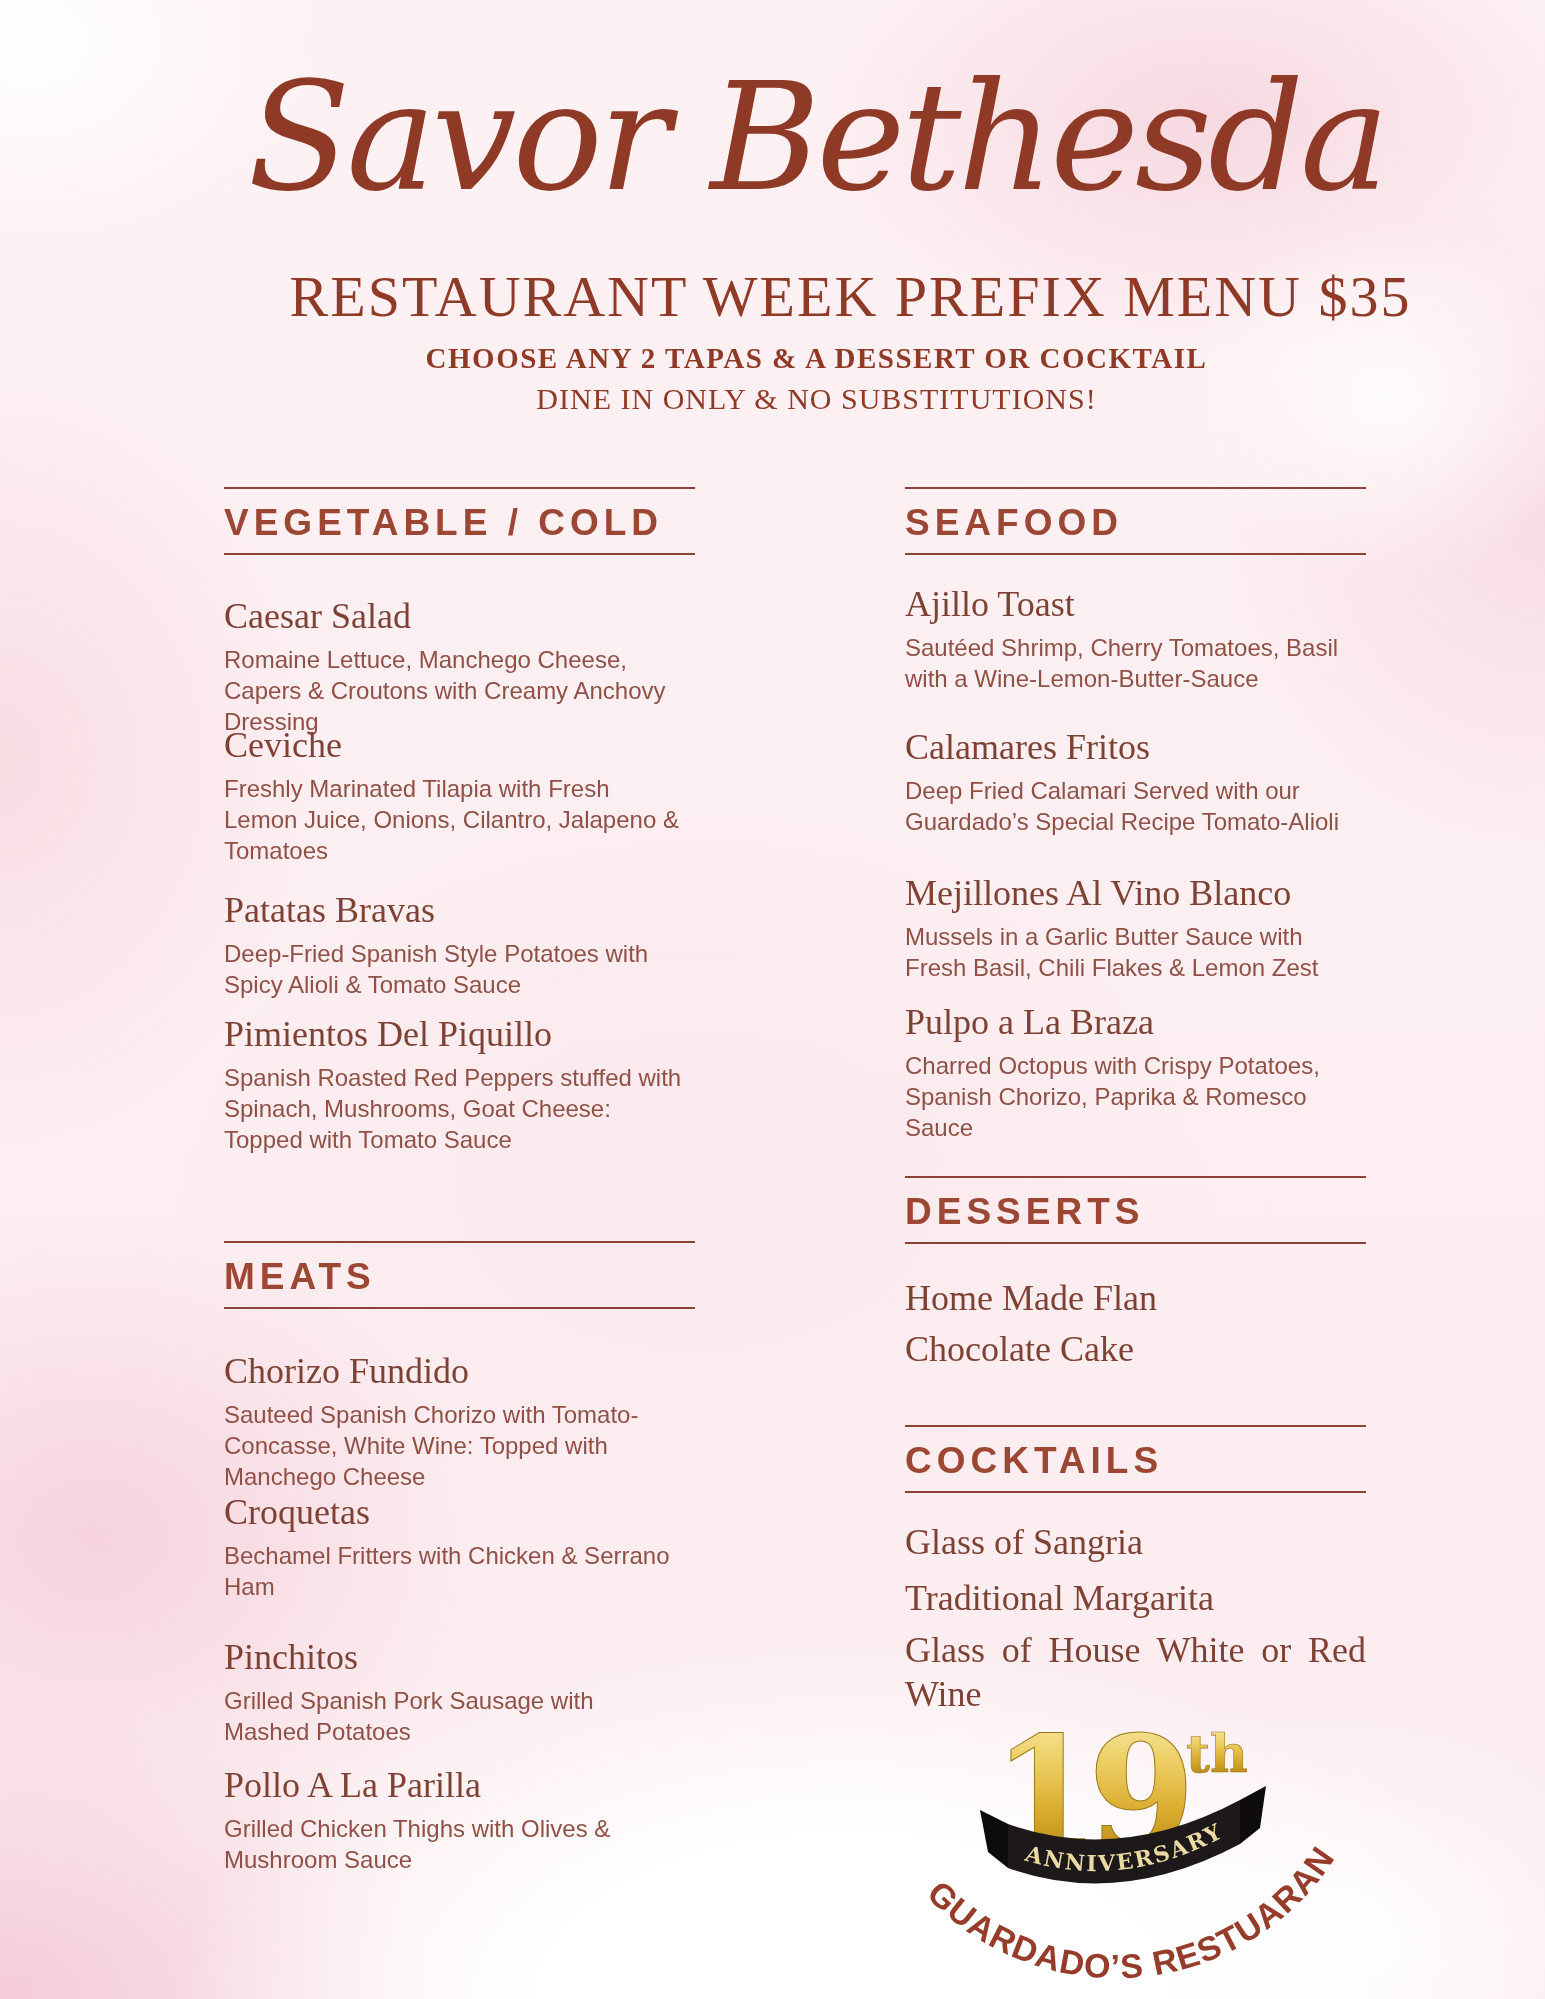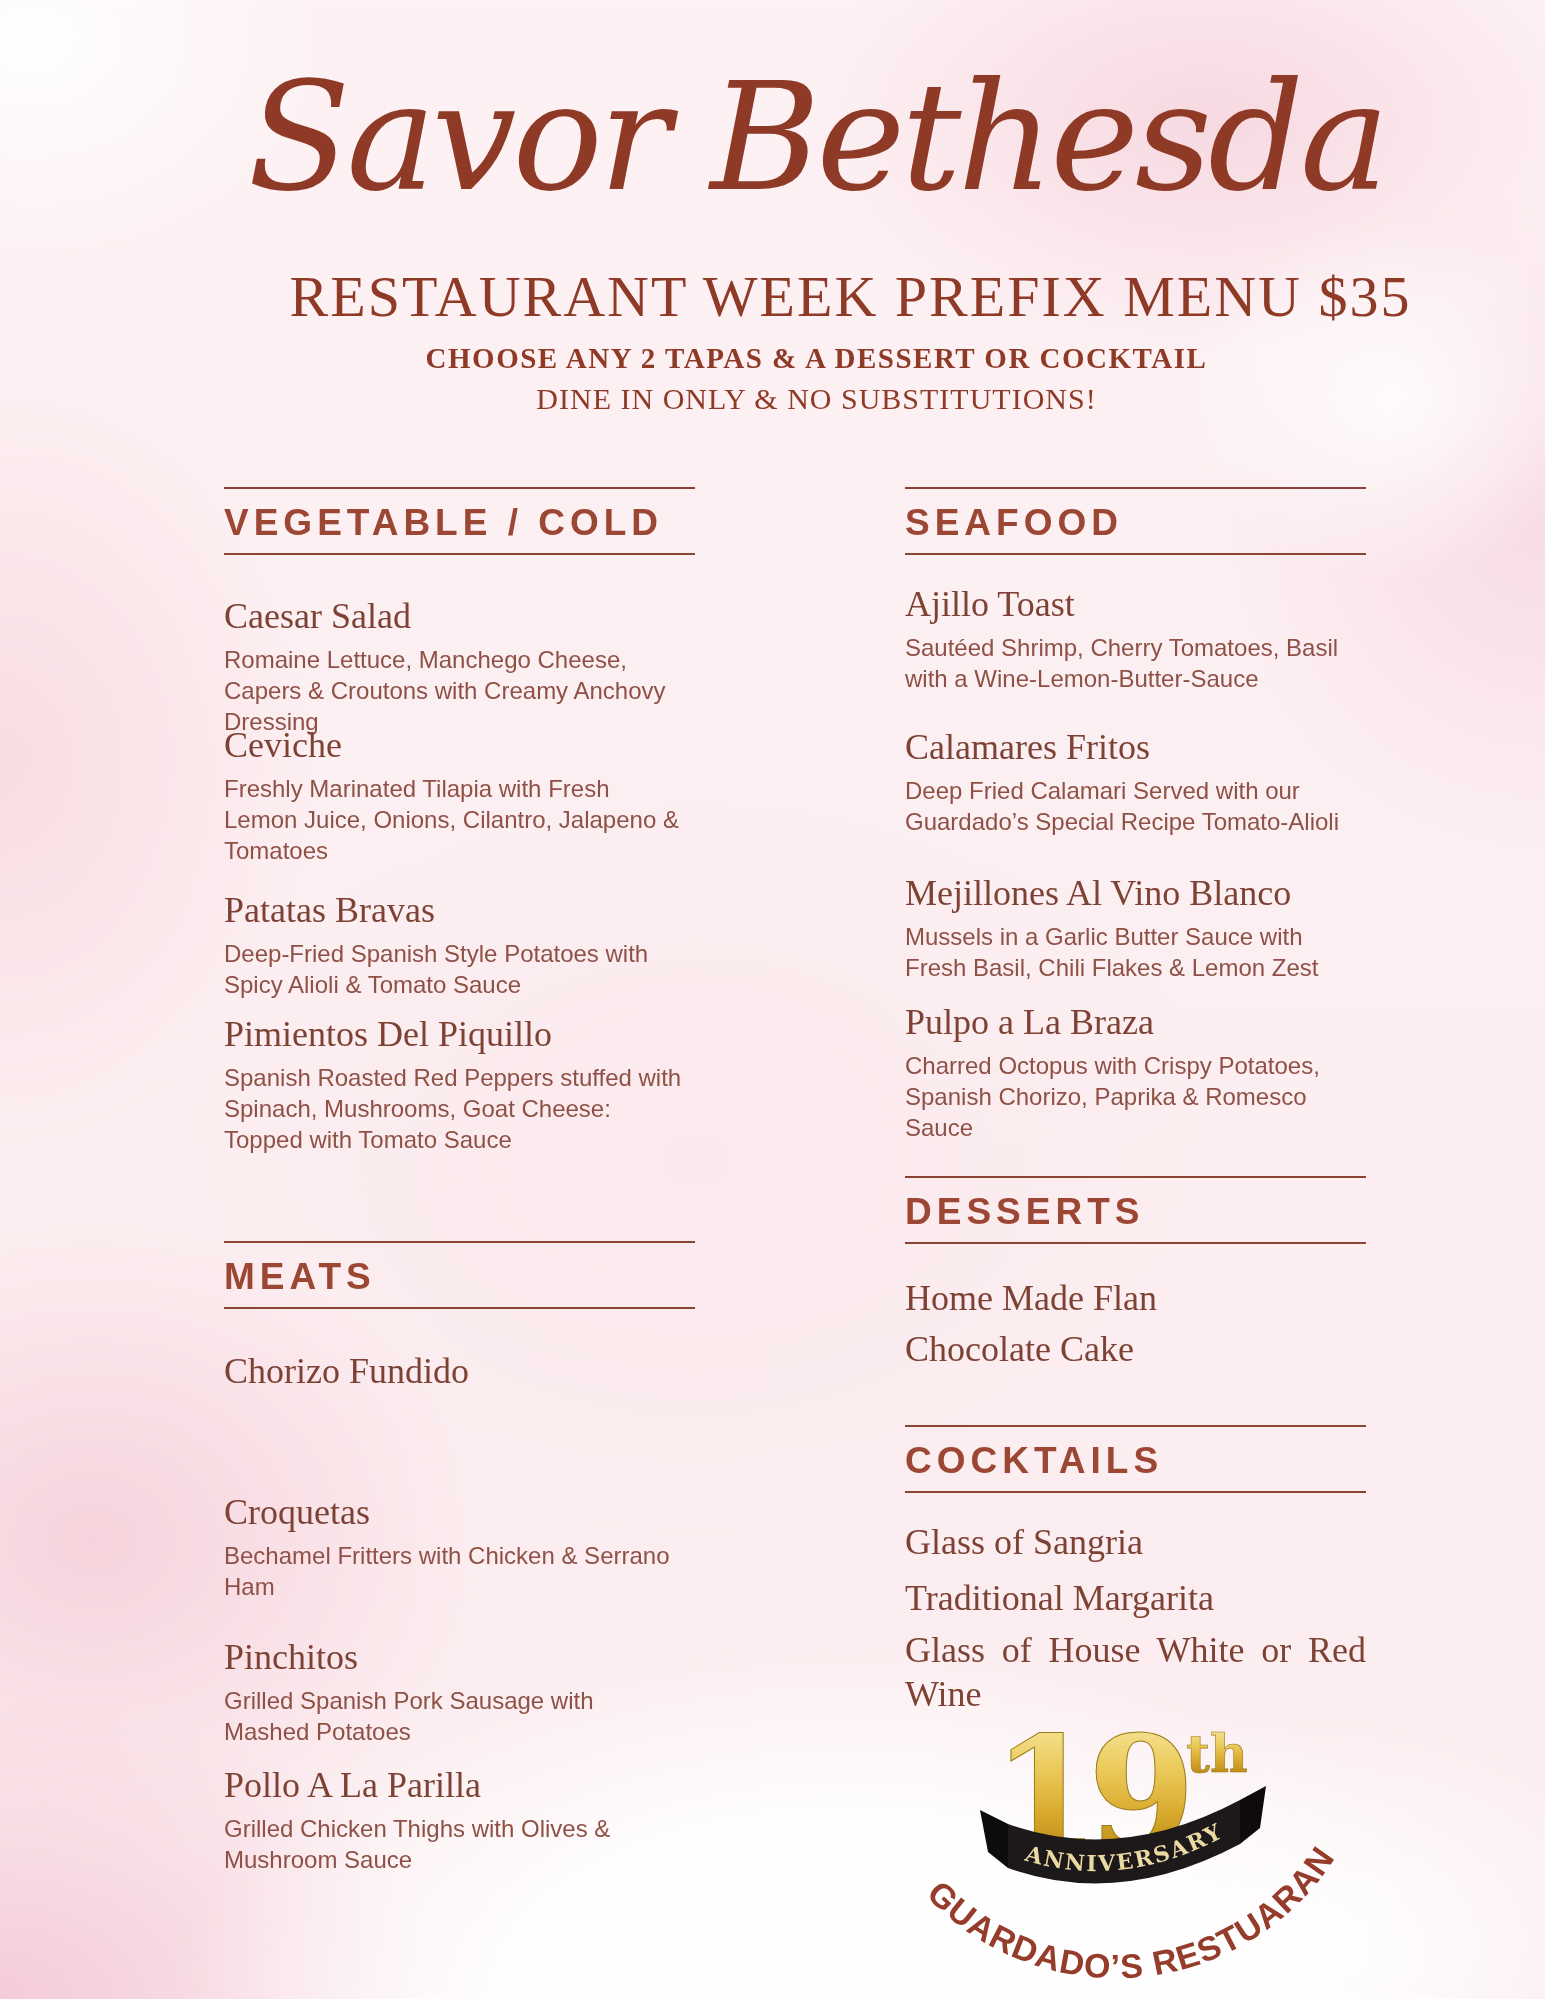--- a/index.html
+++ b/index.html
@@ -120,20 +120,21 @@
   </div>
 
   <div class="abs col-l sechead" style="top:1241px">
     <div class="rule"></div>
     <h2>MEATS</h2>
     <div class="rule"></div>
   </div>
 
   <div class="abs col-l item" style="top:1349px">
     <h3>Chorizo Fundido</h3>
+    <p>Sauteed Spanish Chorizo with Tomato-Concasse, White Wine: Topped with Manchego Cheese</p>
   </div>
   <div class="abs col-l item" style="top:1490px">
     <h3>Croquetas</h3>
     <p>Bechamel Fritters with Chicken &amp; Serrano Ham</p>
   </div>
   <div class="abs col-l item" style="top:1635px">
     <h3>Pinchitos</h3>
     <p>Grilled Spanish Pork Sausage with Mashed Potatoes</p>
   </div>
   <div class="abs col-l item" style="top:1763px">

